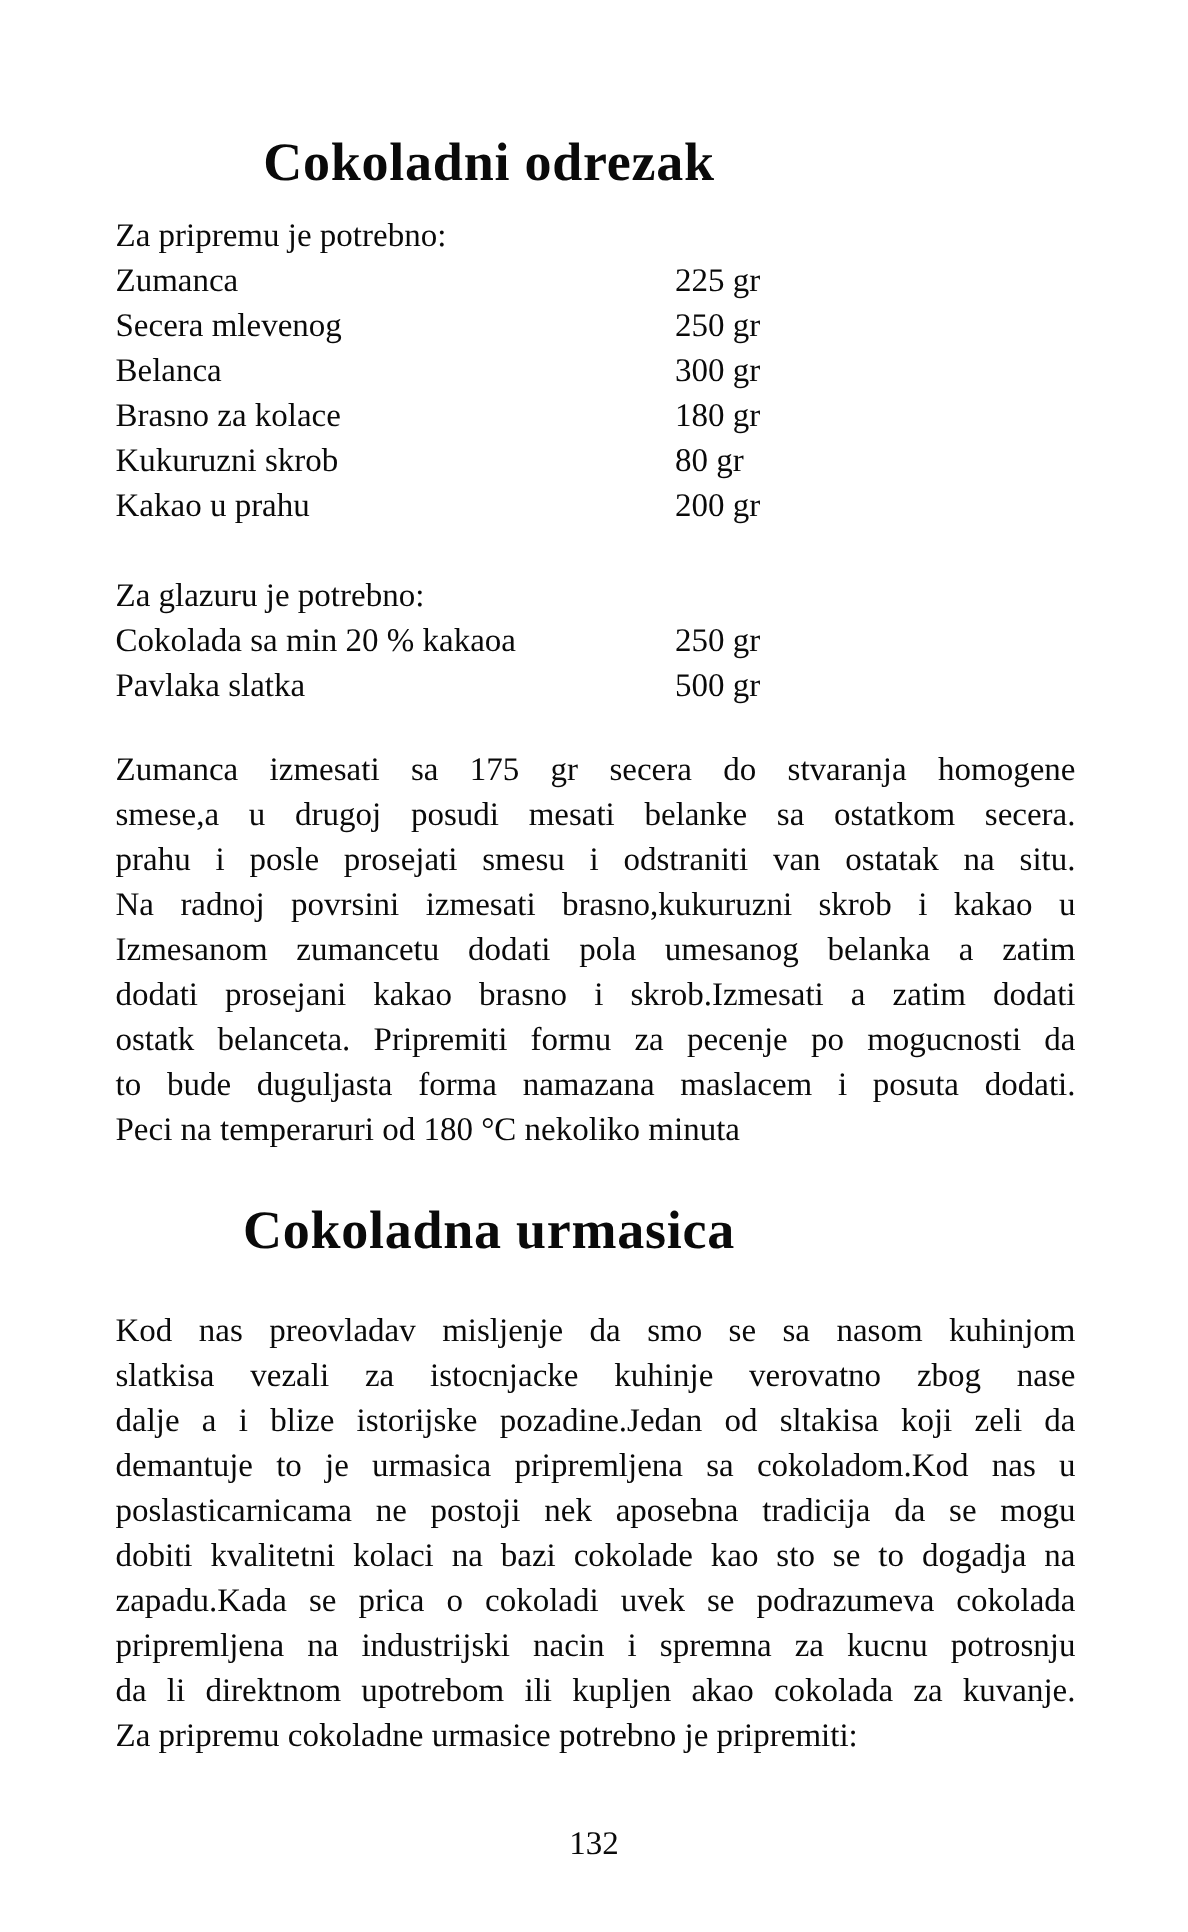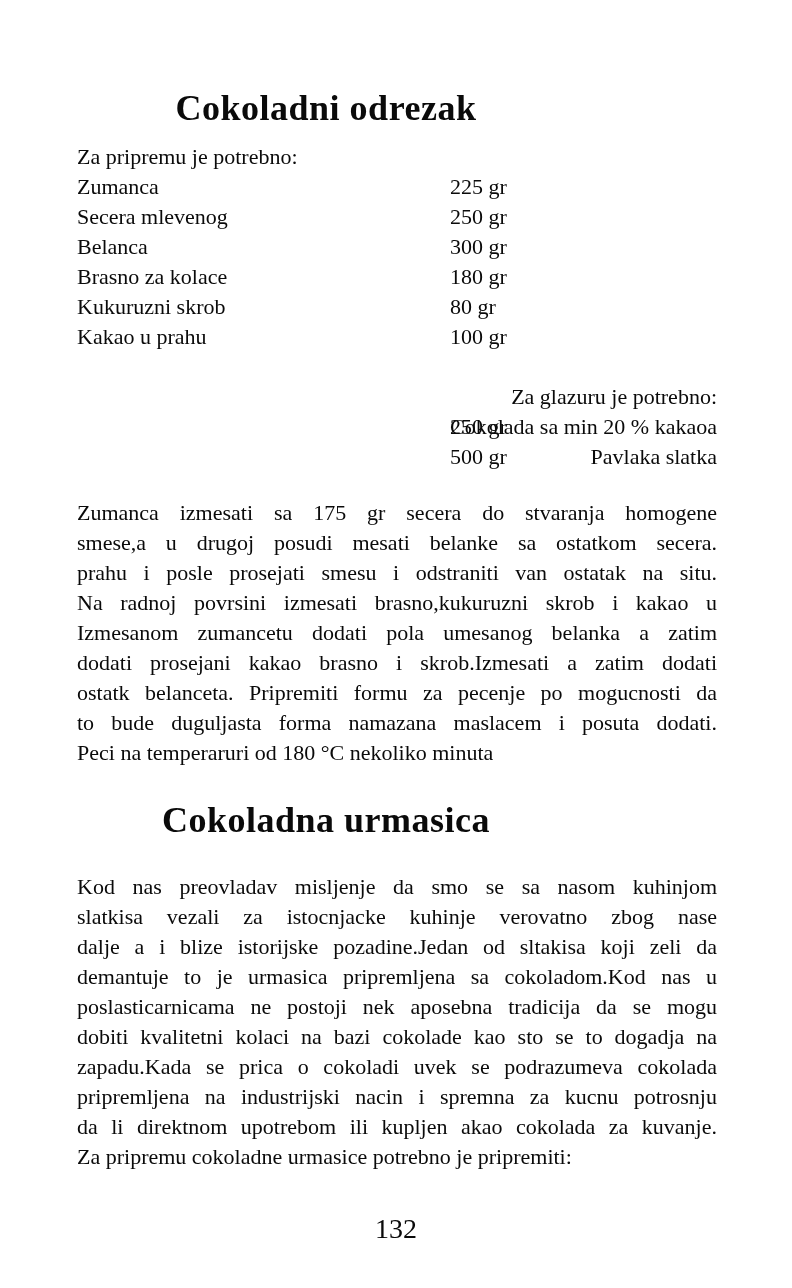--- a/index.html
+++ b/index.html
@@ -29,21 +29,21 @@
     letter-spacing: 0.5px;
   }
   .title-1 { top: 64px; }
   .title-2 { top: 776px; }
   .block {
     position: absolute;
     left: 77px;
     width: 640px;
   }
   .sec-1 { top: 142px; }
-  .sec-2 { top: 382px; text-align: right; }
+  .sec-2 { top: 382px; }
   .para-1 { top: 498px; }
   .para-2 { top: 872px; }
   .ing-row {
     position: relative;
     height: 30px;
     white-space: nowrap;
   }
   .ing-qty {
     position: absolute;
     left: 373px;
@@ -57,21 +57,21 @@
   }
   .jline:last-child {
     text-align-last: left;
   }
   .page-number {
     position: absolute;
     top: 1214px;
     left: 0;
     width: 792px;
     text-align: center;
-    font-size: 28px;
+    font-size: 22px;
   }
 </style>
 </head>
 <body>
 
 <div class="page">
 
   <h1 class="recipe-title title-1">Cokoladni odrezak</h1>
 
   <div class="block sec-1">
@@ -98,21 +98,21 @@
           <span class="ing-qty">180 gr</span>
         </div>
 
         <div class="ing-row">
           <span class="ing-name">Kukuruzni skrob</span>
           <span class="ing-qty">80 gr</span>
         </div>
 
         <div class="ing-row">
           <span class="ing-name">Kakao u prahu</span>
-          <span class="ing-qty">100 gr</span>
+          <span class="ing-qty">200 gr</span>
         </div>
       </div>
   </div>
 
   <div class="block sec-2">
     <div>Za glazuru je potrebno:</div>
     <div>
 
         <div class="ing-row">
           <span class="ing-name">Cokolada sa min 20 % kakaoa</span>

